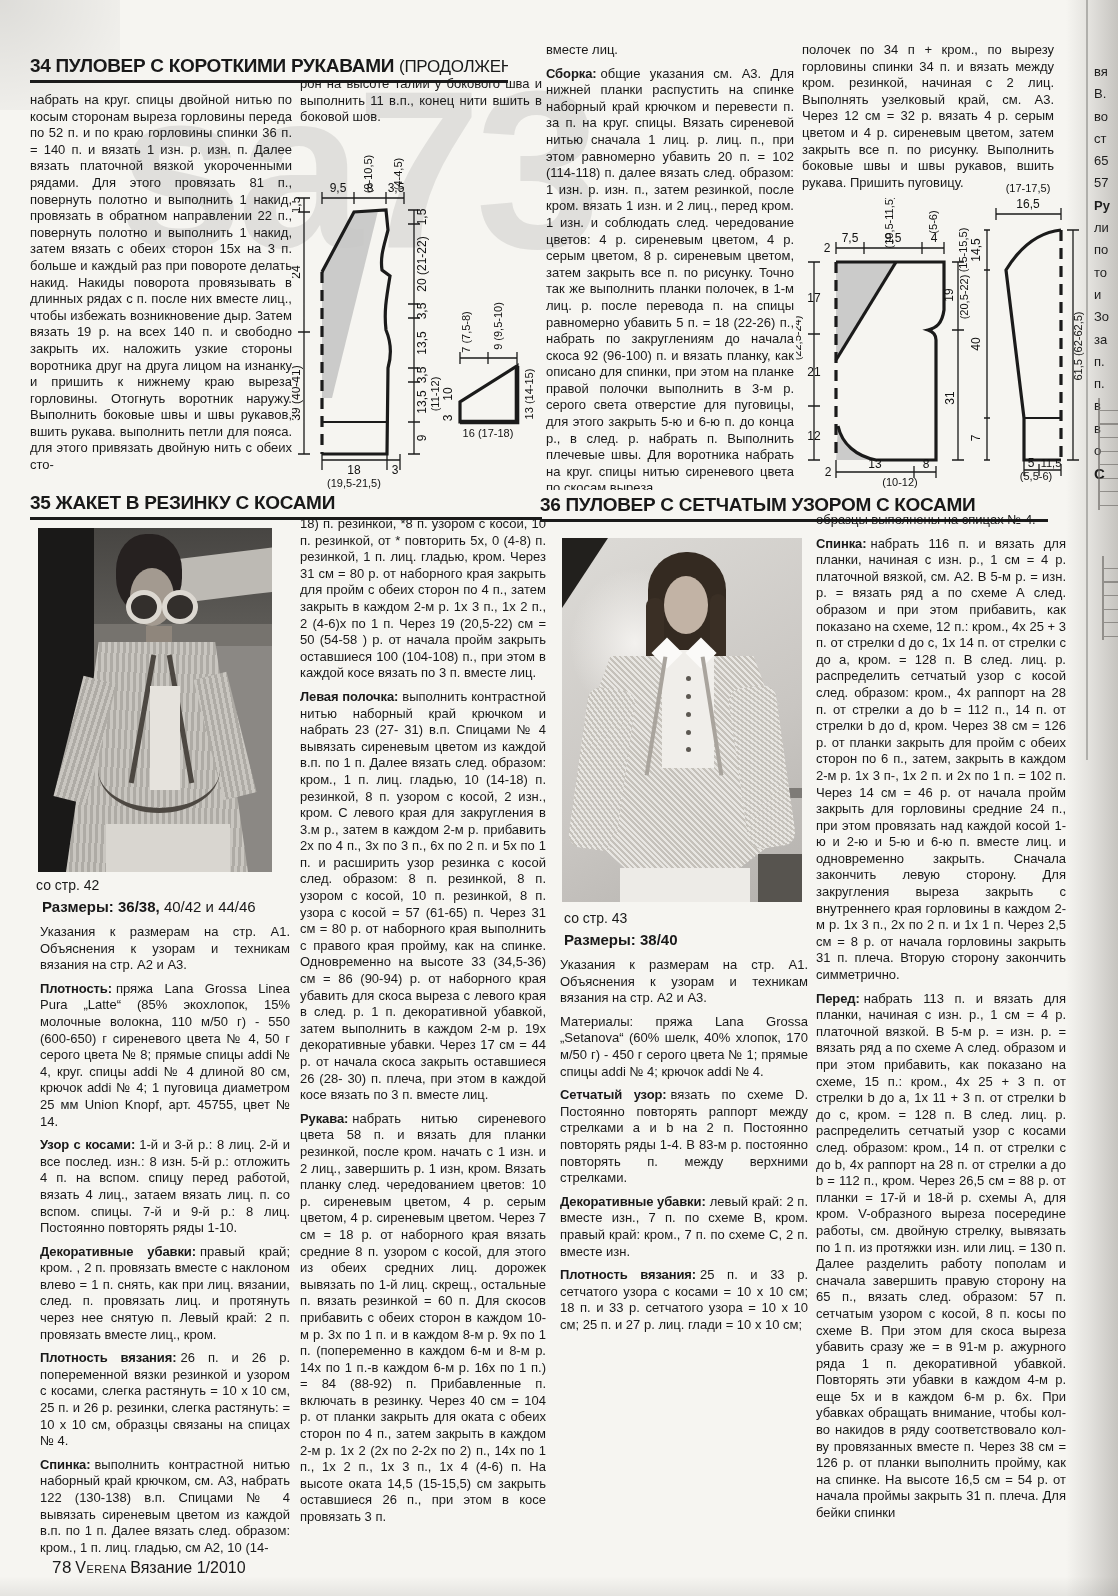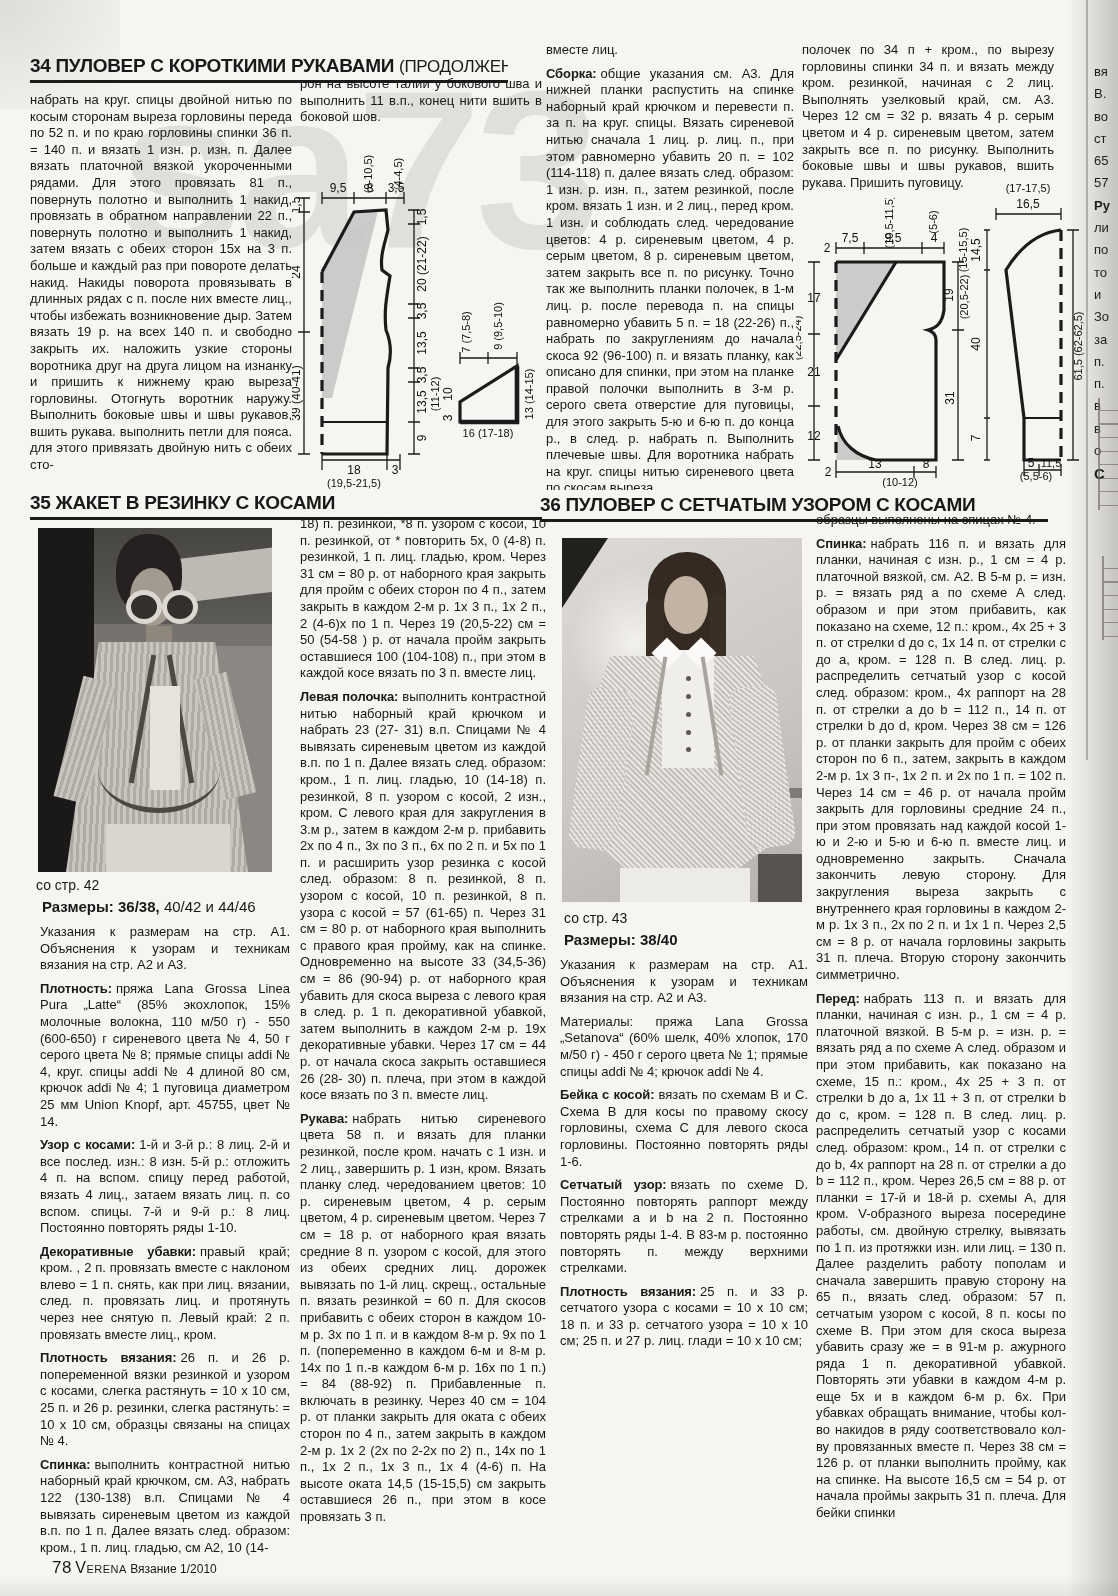--- a/index.html
+++ b/index.html
@@ -71,21 +71,21 @@
   .edge-frags span:nth-child(19){font-weight:bold;font-size:15px;}
   .sliver{position:absolute;z-index:4;border-left:2px solid #6e6b67;opacity:0.65;
           background:repeating-linear-gradient(#00000000 0 12px,#6e6b67 12px 13.5px);}
   .shade-tl{position:absolute;left:0;top:0;width:120px;height:110px;z-index:0;
             background:radial-gradient(at 0 0,rgba(0,0,0,0.10),rgba(0,0,0,0));}
   .shade-b{position:absolute;left:0;top:1576px;width:1118px;height:20px;z-index:0;
            background:linear-gradient(rgba(0,0,0,0),rgba(0,0,0,0.07));}
   .footer{position:absolute;left:52px;top:1558px;z-index:2;font-size:12px;}
   .footer .pg{font-size:17px;letter-spacing:0.5px;}
   .footer .brand{font-family:Liberation Sans, sans-serif;font-variant:small-caps;font-size:16px;letter-spacing:0.5px;}
-  .footer .issue{font-size:12px;}
+  .footer .issue{font-size:16px;}
 </style>
 </head>
 <body>
 
 <div class="page">
   <div class="shade-tl"></div>
   <div class="shade-b"></div>
   <div class="watermark">sa73</div>
 
   <div class="sechead" style="left:30px;top:55px;width:478px;">
@@ -266,22 +266,22 @@
 
   <div class="cap" style="left:564px;top:910px;">со стр. 43</div>
   <div class="sizes" style="left:564px;top:931px;">
     <b>Размеры: 38/40</b>
     <span></span>
   </div>
 
   <div class="tcol" style="left:560px;top:957px;width:248px;height:618px;">
     <p><b></b><span>Указания к размерам на стр. А1. Объяснения к узорам и техникам вязания на стр. А2 и А3.</span></p>
     <p><b></b><span>Материалы: пряжа Lana Grossa „Setanova“ (60% шелк, 40% хлопок, 170 м/50 г) - 450 г серого цвета № 1; прямые спицы addi № 4; крючок addi № 4.</span></p>
-    <p><b>Бейка с косой:</b><span>вязать по схемам В и С. Схема В для косы по правому скосу горловины, схема С для левого скоса горловины. Постоянно повторять ряды 1-6.</span></p>
     <p><b>Сетчатый узор:</b><span>вязать по схеме D. Постоянно повторять раппорт между стрелками а и b на 2 п. Постоянно повторять ряды 1-4. В 83-м р. постоянно повторять п. между верхними стрелками.</span></p>
+    <p><b>Декоративные убавки:</b><span>левый край: 2 п. вместе изн., 7 п. по схеме В, кром. правый край: кром., 7 п. по схеме С, 2 п. вместе изн.</span></p>
     <p><b>Плотность вязания:</b><span>25 п. и 33 р. сетчатого узора с косами = 10 х 10 см; 18 п. и 33 р. сетчатого узора = 10 х 10 см; 25 п. и 27 р. лиц. глади = 10 х 10 см;</span></p>
   </div>
 
   <div class="tcol" style="left:816px;top:512px;width:250px;height:1064px;">
     <p><b></b><span>образцы выполнены на спицах № 4.</span></p>
     <p><b>Спинка:</b><span>набрать 116 п. и вязать для планки, начиная с изн. р., 1 см = 4 р. платочной вязкой, см. А2. В 5-м р. = изн. р. = вязать ряд а по схеме А след. образом и при этом прибавить, как показано на схеме, 12 п.: кром., 4х 25 + 3 п. от стрелки d до с, 1х 14 п. от стрелки с до а, кром. = 128 п. В след. лиц. р. распределить сетчатый узор с косой след. образом: кром., 4х раппорт на 28 п. от стрелки а до b = 112 п., 14 п. от стрелки b до d, кром. Через 38 см = 126 р. от планки закрыть для пройм с обеих сторон по 6 п., затем, закрыть в каждом 2-м р. 1х 3 п-, 1х 2 п. и 2х по 1 п. = 102 п. Через 14 см = 46 р. от начала пройм закрыть для горловины средние 24 п., при этом провязать над каждой косой 1-ю и 2-ю и 5-ю и 6-ю п. вместе лиц. и одновременно закрыть. Сначала закончить левую сторону. Для закругления выреза закрыть с внутреннего края горловины в каждом 2-м р. 1х 3 п., 2х по 2 п. и 1х 1 п. Через 2,5 см = 8 р. от начала горловины закрыть 31 п. плеча. Вторую сторону закончить симметрично.</span></p>
     <p><b>Перед:</b><span>набрать 113 п. и вязать для планки, начиная с изн. р., 1 см = 4 р. платочной вязкой. В 5-м р. = изн. р. = вязать ряд а по схеме А след. образом и при этом прибавить, как показано на схеме, 15 п.: кром., 4х 25 + 3 п. от стрелки b до а, 1х 11 + 3 п. от стрелки b до с, кром. = 128 п. В след. лиц. р. распределить сетчатый узор с косами след. образом: кром., 14 п. от стрелки с до b, 4х раппорт на 28 п. от стрелки а до b = 112 п., кром. Через 26,5 см = 88 р. от планки = 17-й и 18-й р. схемы А, для кром. V-образного выреза посередине работы, см. двойную стрелку, вывязать по 1 п. из протяжки изн. или лиц. = 130 п. Далее разделить работу пополам и сначала завершить правую сторону на 65 п., вязать след. образом: 57 п. сетчатым узором с косой, 8 п. косы по схеме В. При этом для скоса выреза убавить сразу же = в 91-м р. ажурного ряда 1 п. декоративной убавкой. Повторять эти убавки в каждом 4-м р. еще 5х и в каждом 6-м р. 6х. При убавках обращать внимание, чтобы кол-во накидов в ряду соответствовало кол-ву провязанных вместе п. Через 38 см = 126 р. от планки выполнить пройму, как на спинке. На высоте 16,5 см = 54 р. от начала проймы закрыть 31 п. плеча. Для бейки спинки</span></p>
   </div>
 
   <div class="curl"></div>

